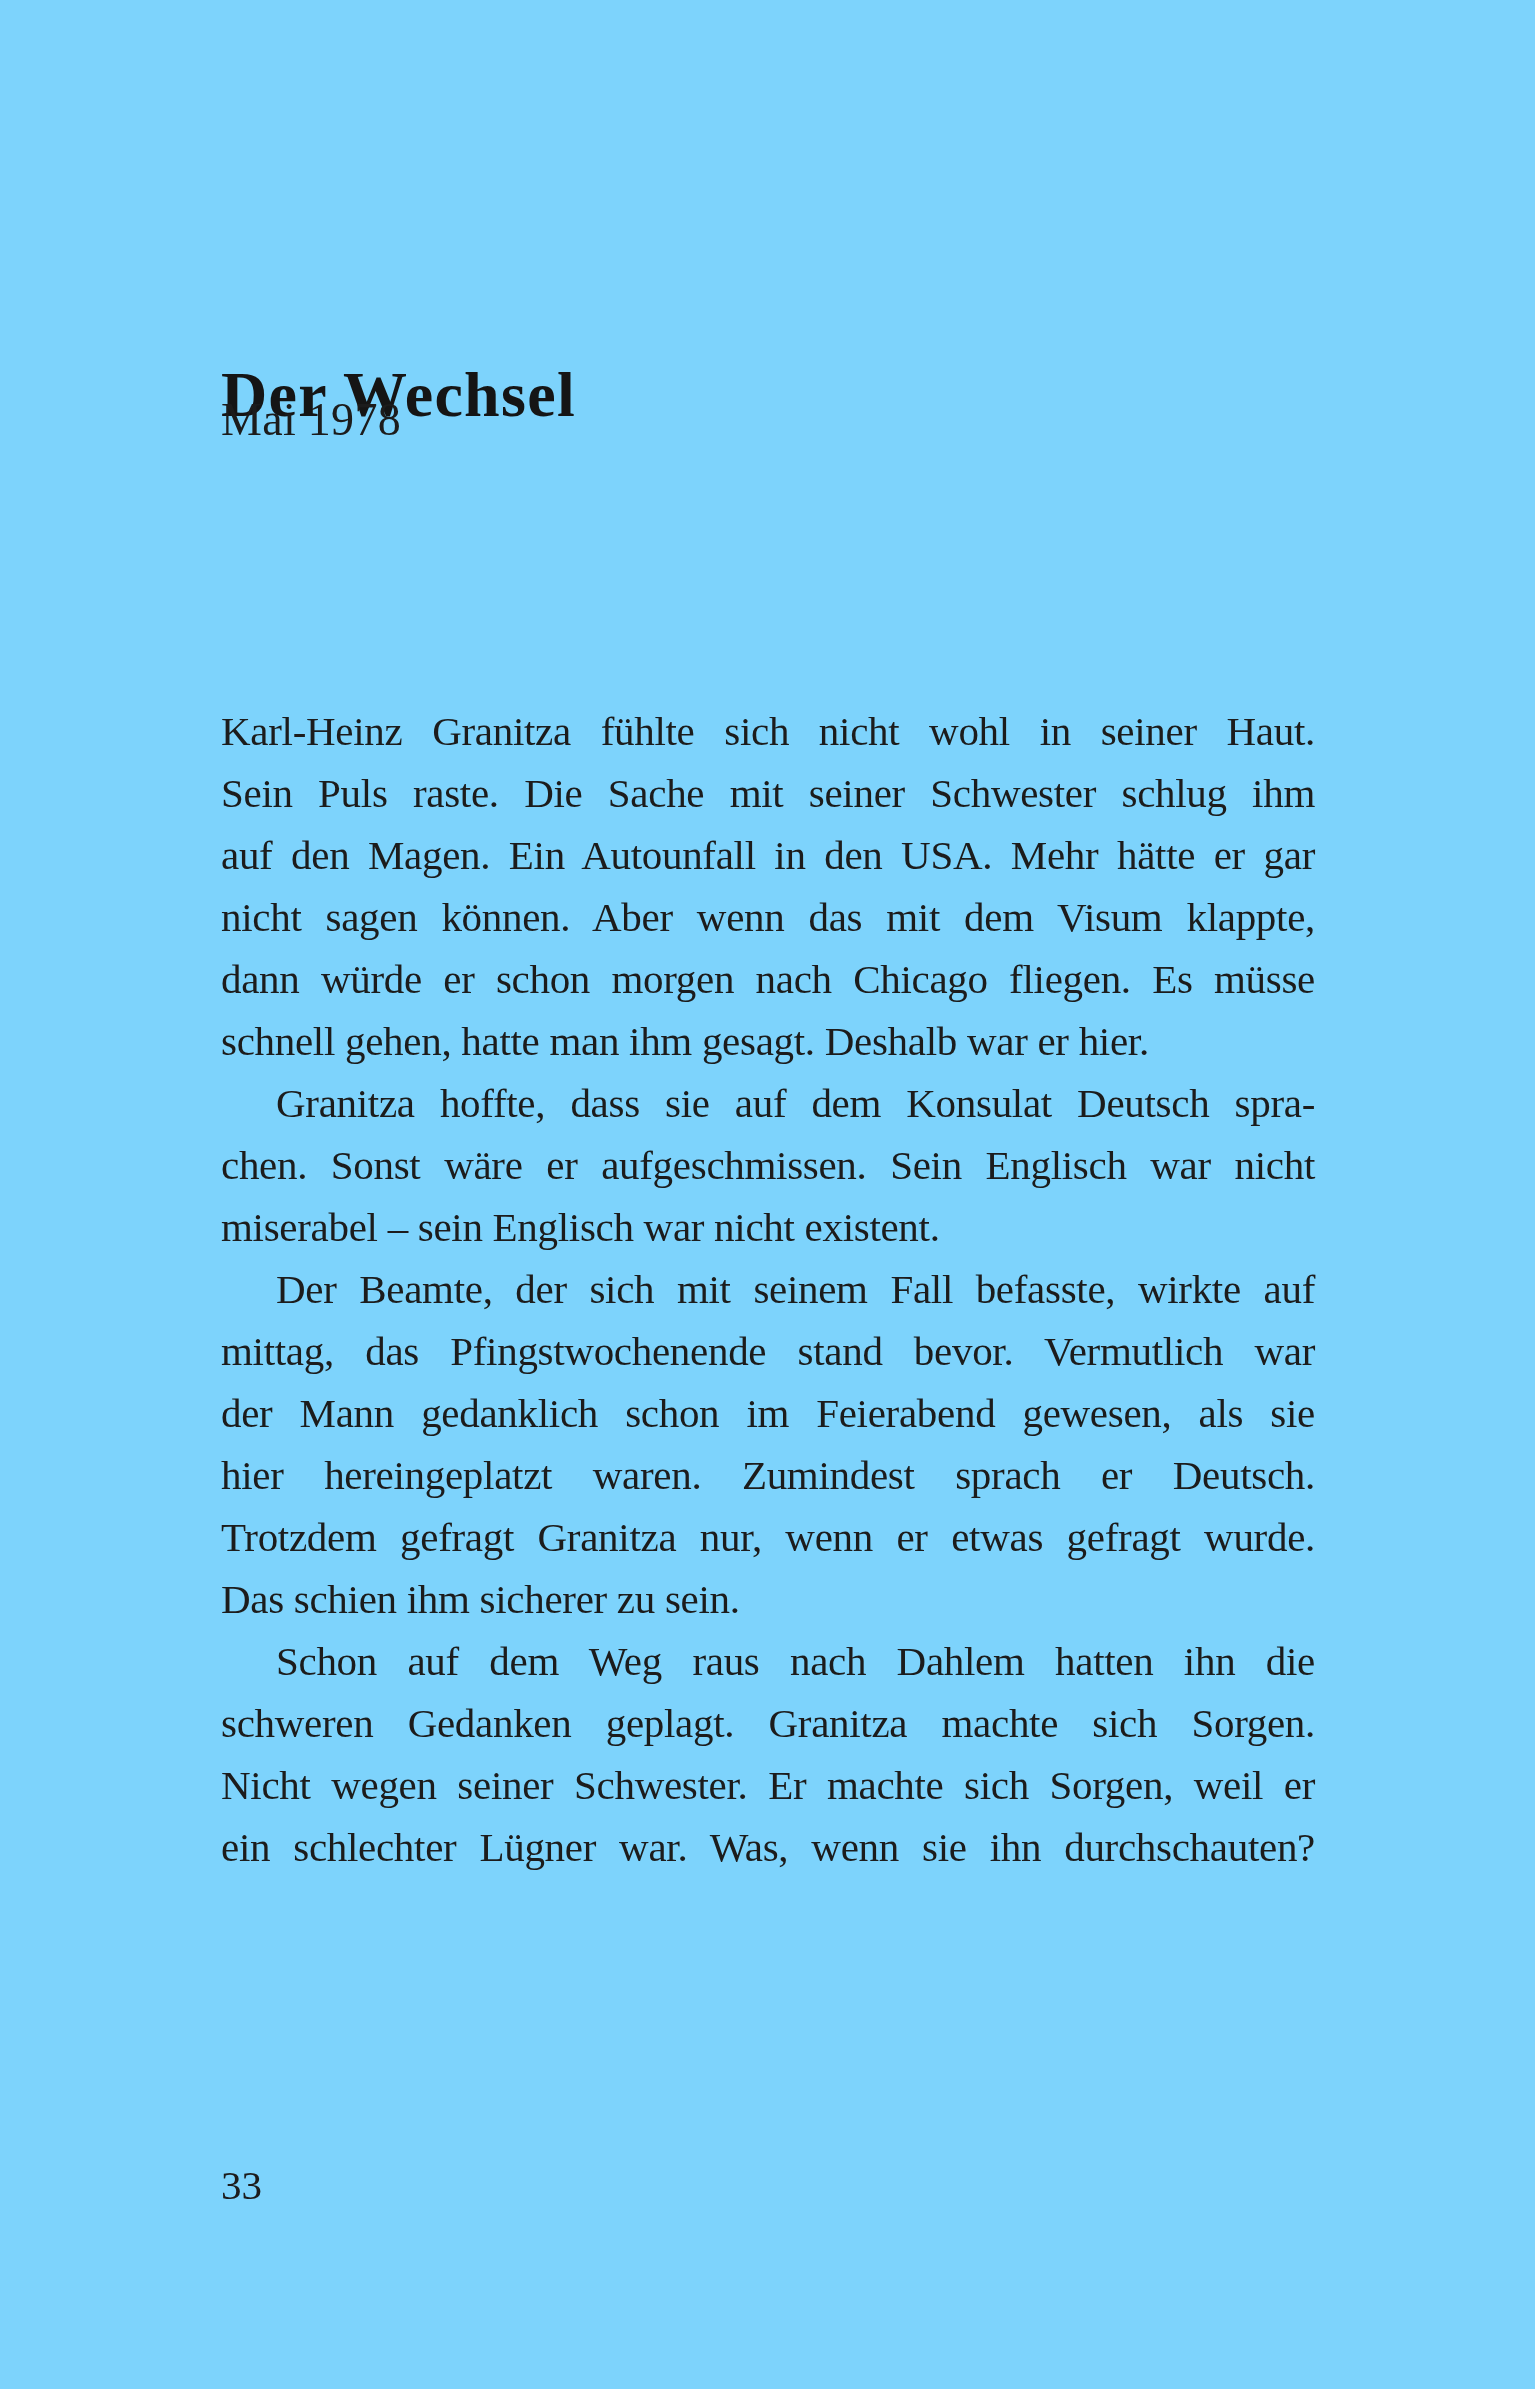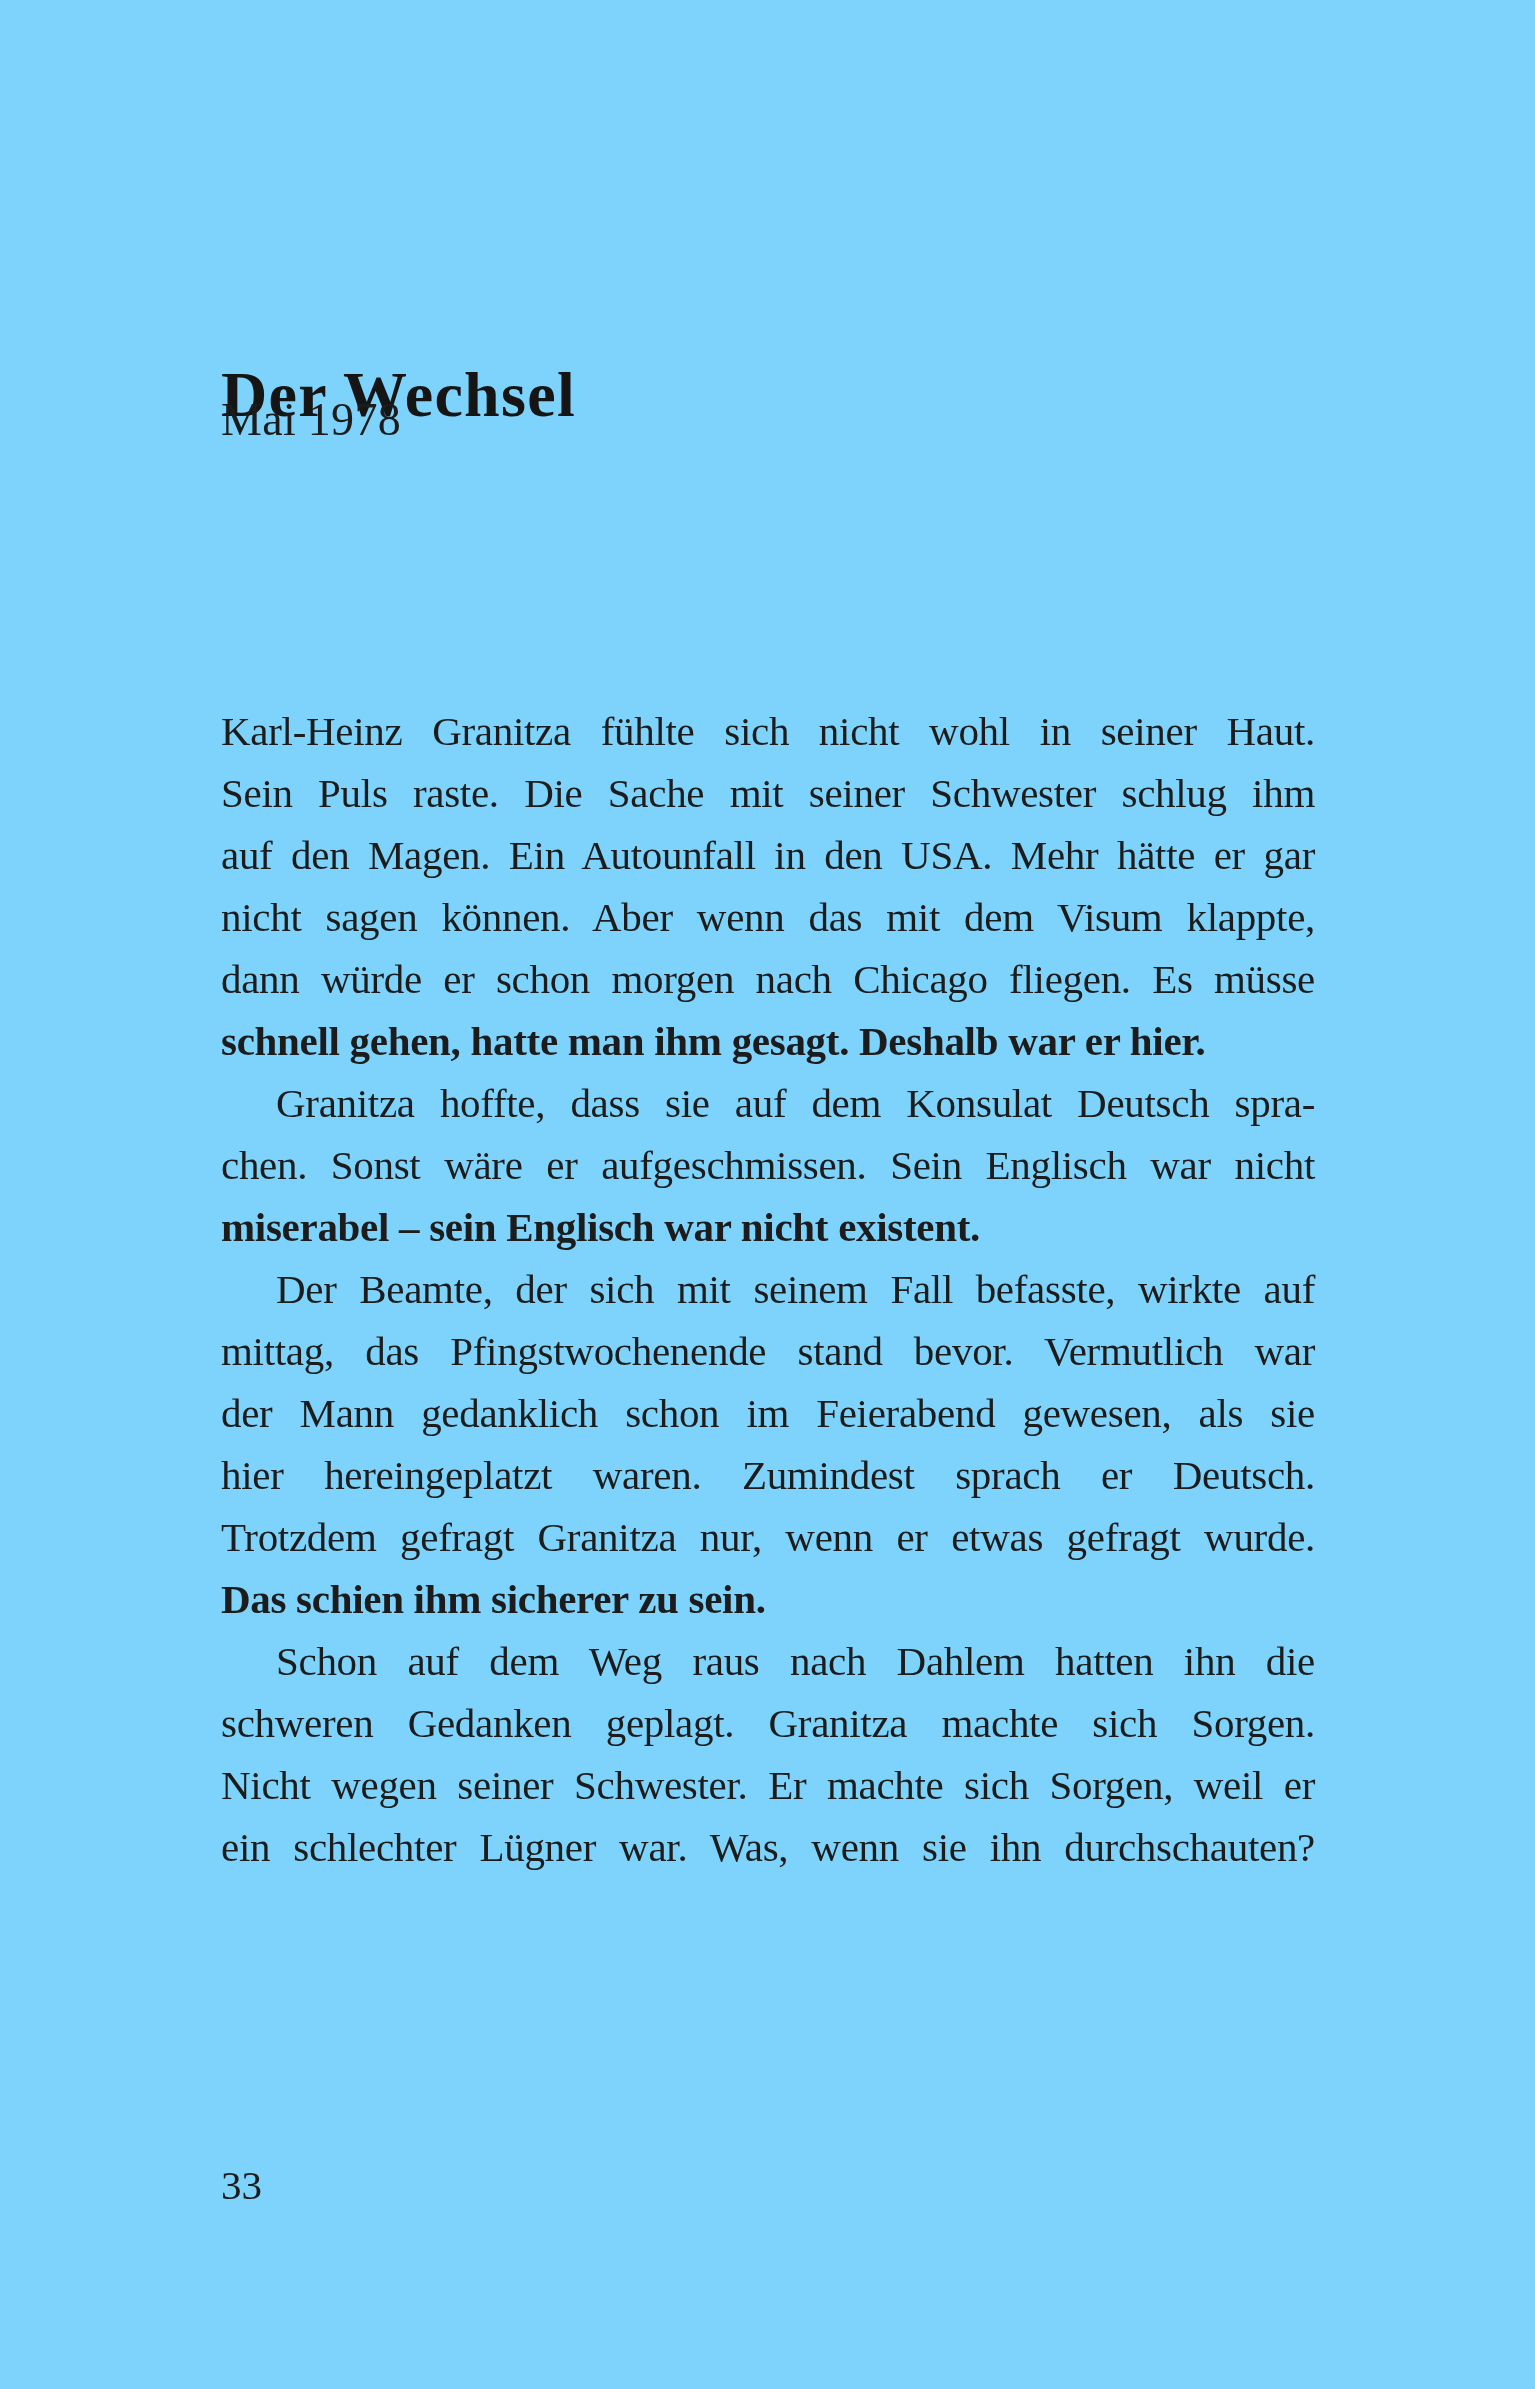--- a/index.html
+++ b/index.html
@@ -45,21 +45,20 @@
     letter-spacing: -0.3px;
   }
   .line {
     height: 62px;
     text-align: justify;
     text-align-last: justify;
   }
   .line.para-end {
     text-align: center;
     text-align-last: left;
-    font-weight: bold;
   }
   .line.indent {
     padding-left: 55px;
   }
   .page-number {
     position: absolute;
     left: 221px;
     top: 2154px;
     width: 1094px;
     text-align: left;

